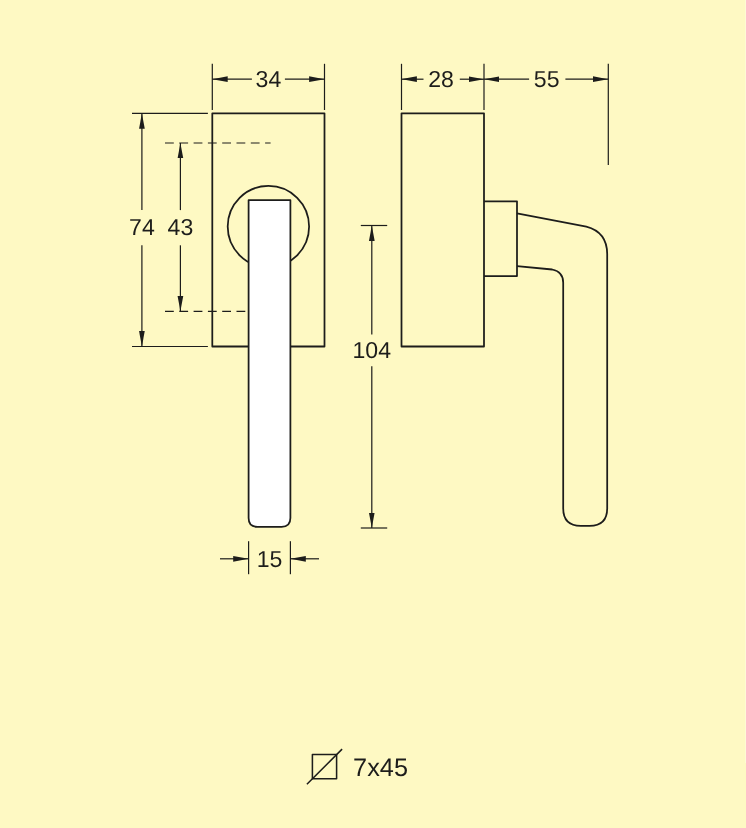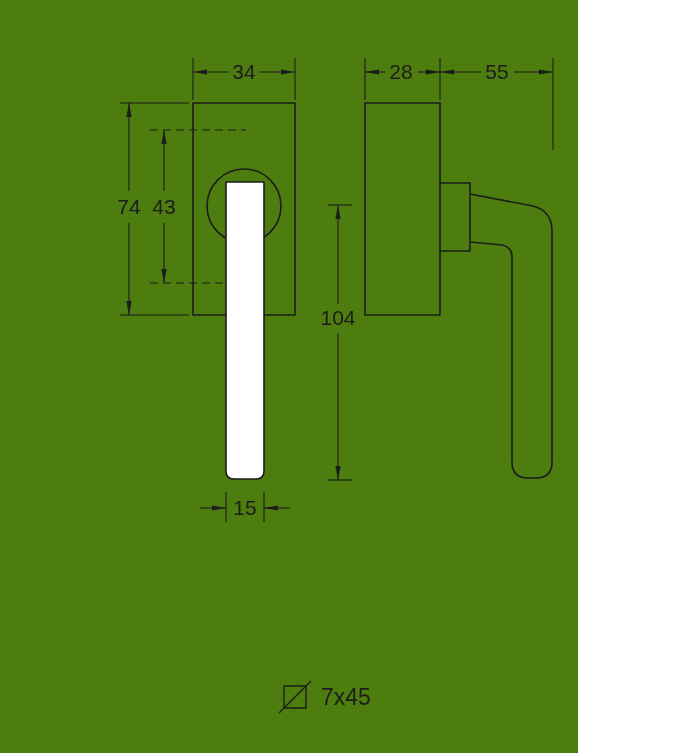--- a/index.html
+++ b/index.html
@@ -1,22 +1,22 @@
 <!DOCTYPE html>
 <html><head>
 <meta charset="utf-8">
 <style>
   * { box-sizing: border-box; }
   html, body { margin: 0; padding: 0; }
   body { background: #ffffff; }
   .canvas {
     position: relative;
-    width: 578px;
+    width: 678px;
     height: 753px;
-    background: #4d7c0f;
+    background: #fef9c3;
     overflow: hidden;
     font-family: "Liberation Sans", "DejaVu Sans", sans-serif;
   }
   svg { display: block; }
   .obj { fill: none; stroke-width: 1.6; stroke-linejoin: round; stroke-linecap: butt; }
   .fillwhite { fill: #ffffff; }
   .dim { fill: none; stroke-width: 1.1; }
   .ext { fill: none; stroke-width: 1.1; }
   .dash { fill: none; stroke-width: 1.1; stroke-dasharray: 8 5; }
   text { font-size: 21px; font-family: "Liberation Sans", "DejaVu Sans", sans-serif; }

